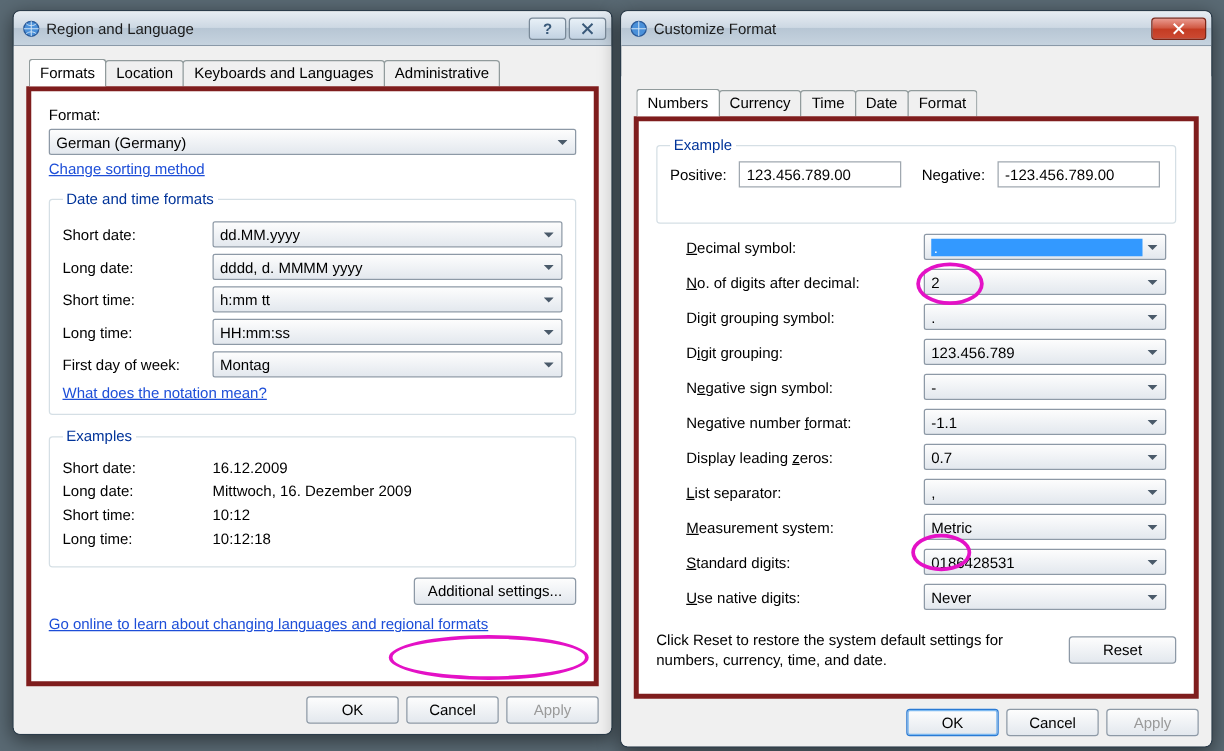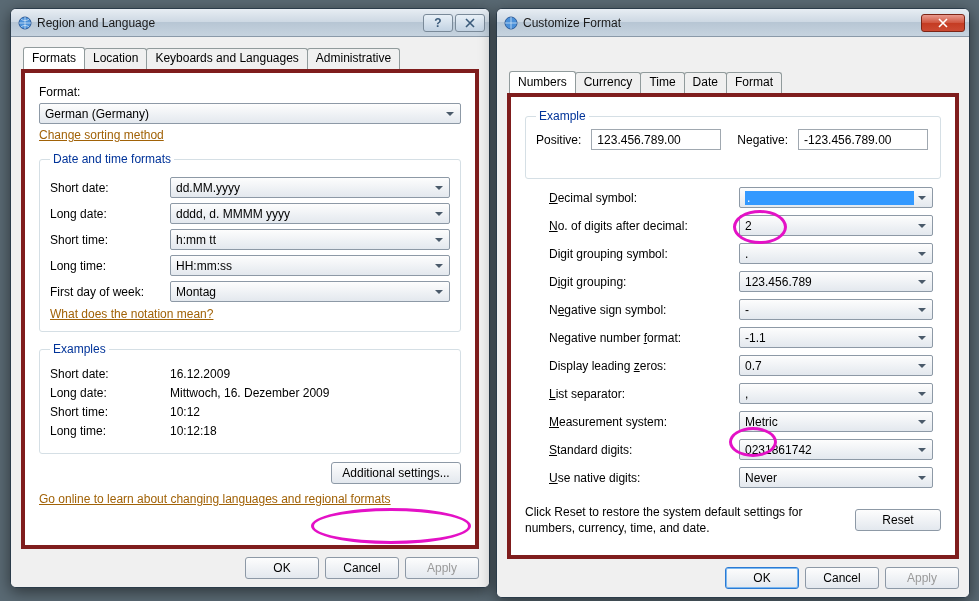--- a/index.html
+++ b/index.html
@@ -77,21 +77,21 @@
   }
   .tabpanel {
     border:4px solid #7f1d1d;
     background:#ffffff;
     padding:12px 14px 10px 14px;
     flex:1;
     position:relative;
   }
 
   .label { color:#000; }
-  .link { color:#a16207; text-decoration:underline; cursor:default; }
+  .link { color:#1d4ed8; text-decoration:underline; cursor:default; }
 
   .dropdown {
     display:flex; align-items:center;
     height:21px;
     background:linear-gradient(to bottom,#fdfdfd,#e3e8ee);
     border:1px solid #8d99a6;
     border-radius:2px;
     padding: 0 2px 0 5px;
   }
   .dropdown .val { flex:1; }
@@ -416,21 +416,21 @@
               <span class="arrow">
                 <svg viewBox="0 0 8 8">
                   <path d="M0 2l4 4 4-4z" fill="#4a5a6a"></path>
                 </svg>
               </span>
             </div>
           </div>
         <div class="formrow">
             <span class="flbl"><span class="ul">S</span>tandard digits:</span>
           <div class="fctl dropdown">
-              <span class="val">0231861742</span>
+              <span class="val">0186428531</span>
               <span class="arrow">
                 <svg viewBox="0 0 8 8">
                   <path d="M0 2l4 4 4-4z" fill="#4a5a6a"></path>
                 </svg>
               </span>
             </div>
           </div>
         <div class="formrow">
             <span class="flbl"><span class="ul">U</span>se native digits:</span>
           <div class="fctl dropdown">

